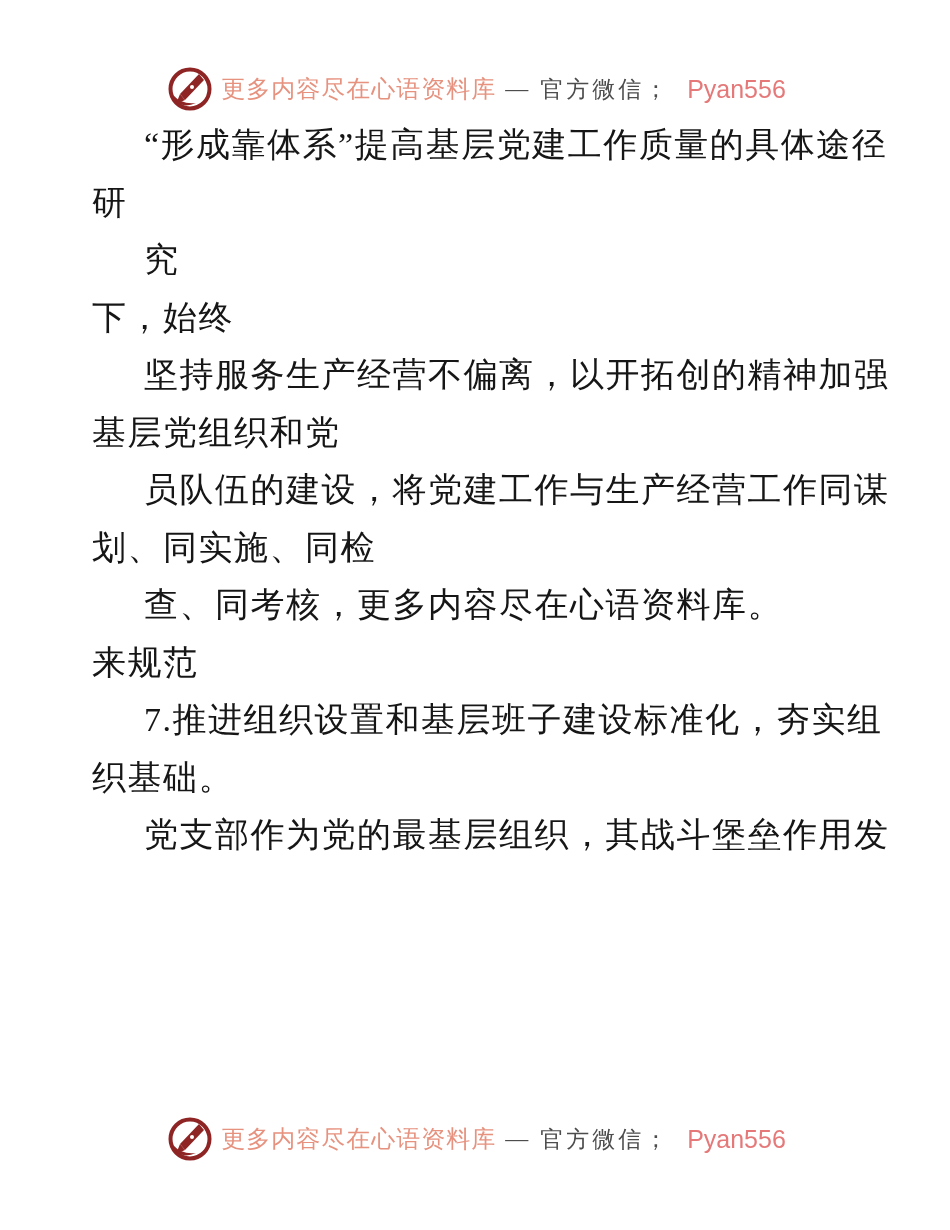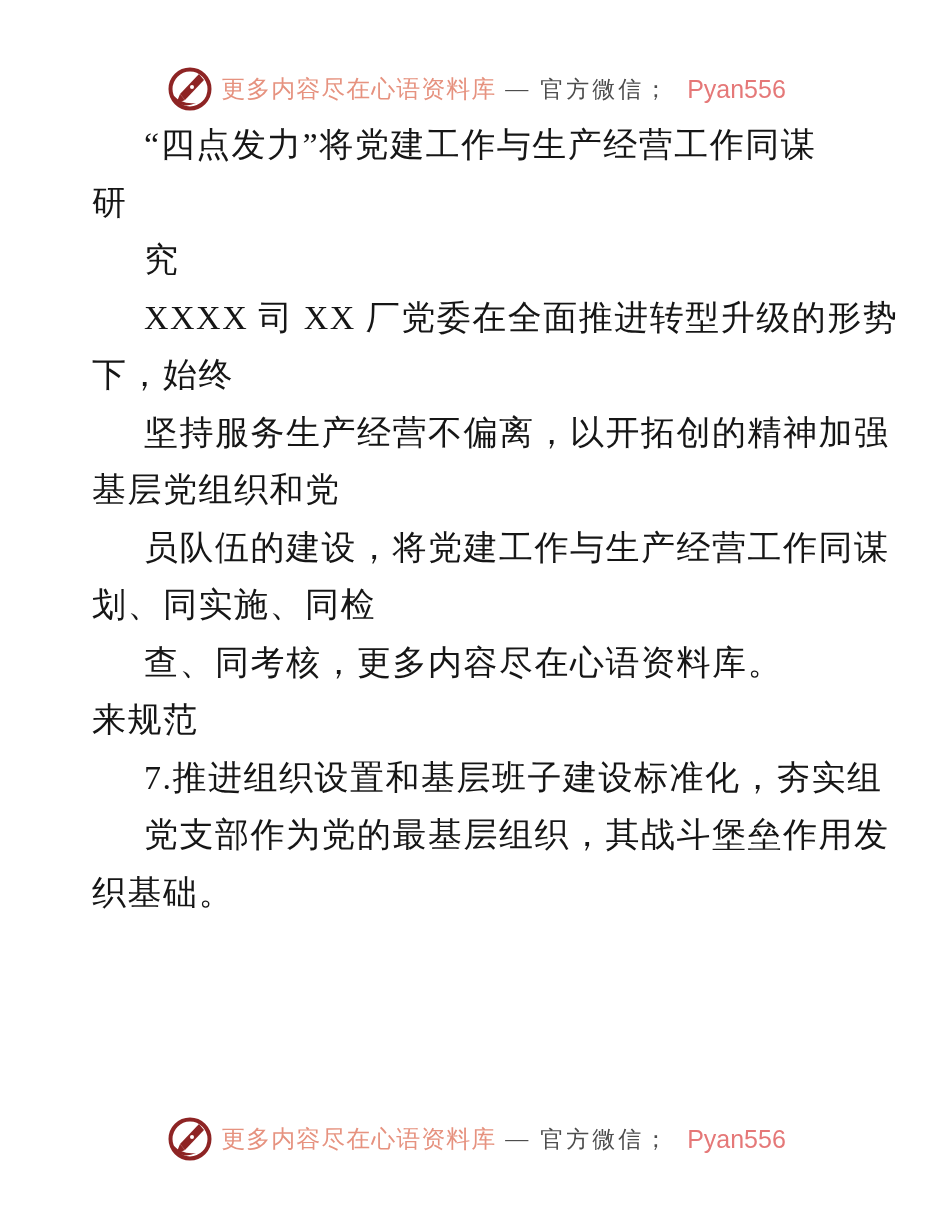--- a/index.html
+++ b/index.html
@@ -53,34 +53,33 @@
       <path d="M5 28 Q14 38 28 36 Q15 42 6 33 Z" fill="#8e2424"></path>
       <circle cx="24" cy="20" r="2" fill="#ffffff"></circle>
     </svg>
     <span class="brand-site">更多内容尽在心语资料库</span>
       <span class="brand-label">—</span>
       <span class="brand-label">官方微信；</span>
     <span class="brand-id">Pyan556</span>
   </div>
 
   <div class="doc">
-    <div class="line indent">“四点发力”将党建工作与生产经营工作同谋</div>
+    <div class="line indent">“形成靠体系”提高基层党建工作质量的具体途径</div>
     <div class="line">研</div>
     <div class="line indent">究</div>
-    <div class="line indent">XXXX 司 XX 厂党委在全面推进转型升级的形势</div>
     <div class="line">下，始终</div>
     <div class="line indent">坚持服务生产经营不偏离，以开拓创的精神加强</div>
     <div class="line">基层党组织和党</div>
     <div class="line indent">员队伍的建设，将党建工作与生产经营工作同谋</div>
     <div class="line">划、同实施、同检</div>
     <div class="line indent">查、同考核，更多内容尽在心语资料库。</div>
     <div class="line">来规范</div>
     <div class="line indent">7.推进组织设置和基层班子建设标准化，夯实组</div>
+    <div class="line">织基础。</div>
     <div class="line indent">党支部作为党的最基层组织，其战斗堡垒作用发</div>
-    <div class="line">织基础。</div>
   </div>
 
   <div class="brandbar footer">
     <svg class="brand-logo" viewBox="0 0 44 44" aria-hidden="true">
       <circle cx="22" cy="22" r="19.5" fill="none" stroke="#8e2424" stroke-width="4"></circle>
       <path d="M31 7 L12 27 L17 33 L36 13 Z" fill="#8e2424"></path>
       <path d="M12 27 L8 37 L17 33 Z" fill="#8e2424"></path>
       <path d="M5 28 Q14 38 28 36 Q15 42 6 33 Z" fill="#8e2424"></path>
       <circle cx="24" cy="20" r="2" fill="#ffffff"></circle>
     </svg>

